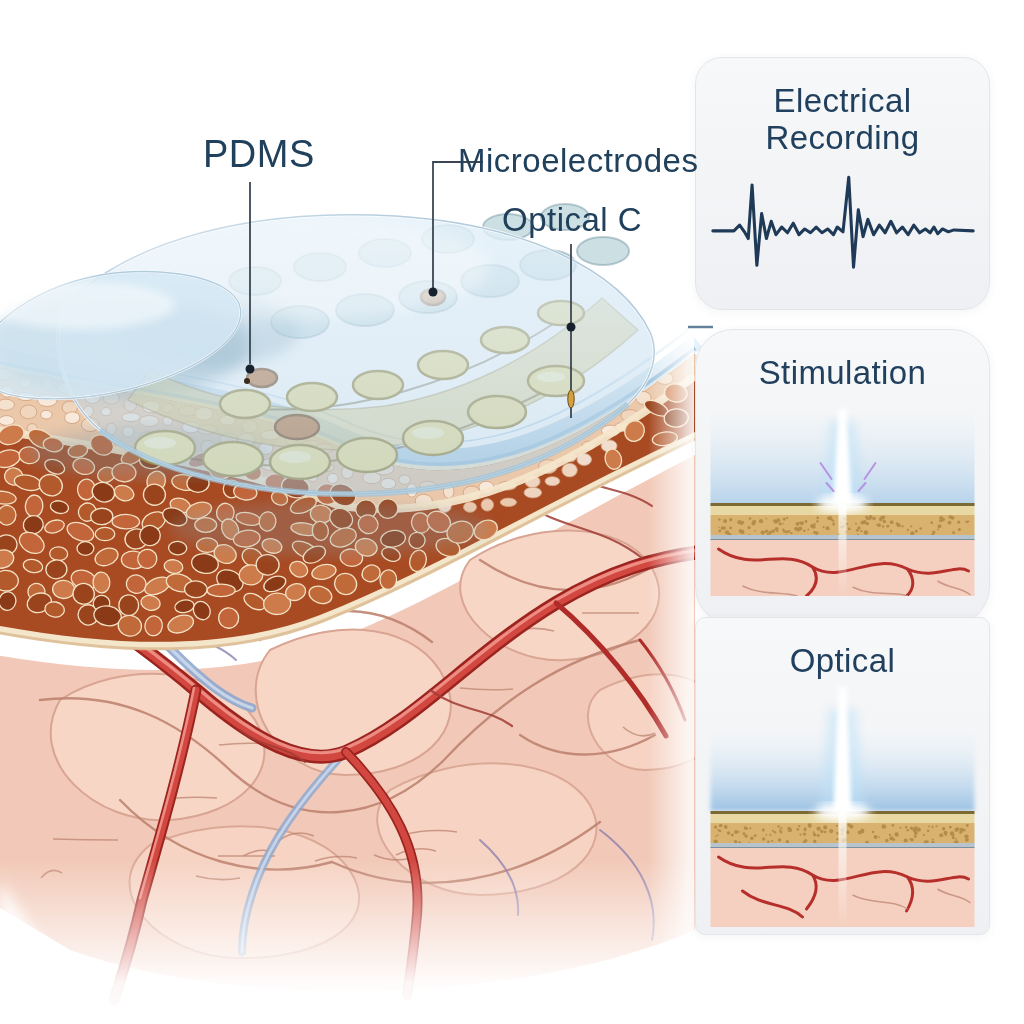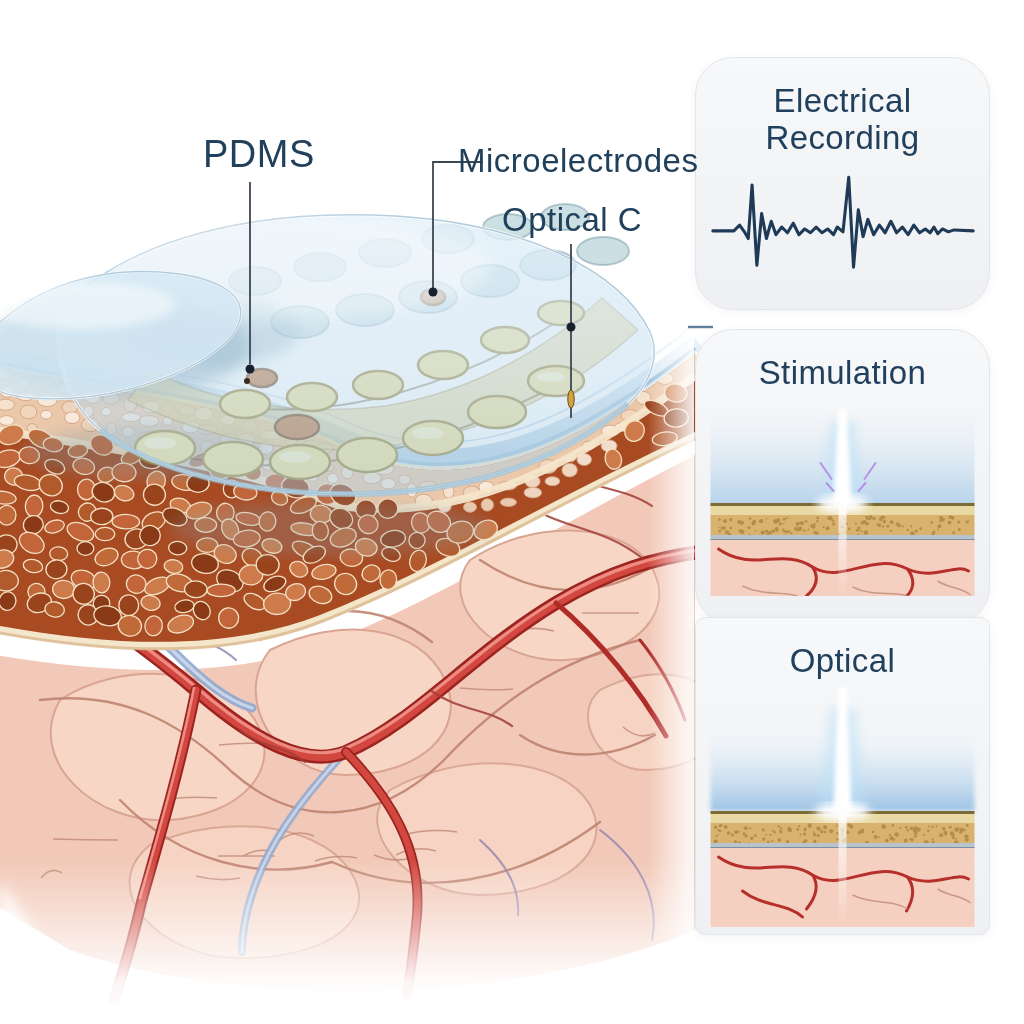--- a/index.html
+++ b/index.html
@@ -17,21 +17,21 @@
   #label-micro{left:458px;top:142px;font-size:33px;}
   #label-parylene{left:502px;top:201px;font-size:33px;}
   .cards{position:absolute;left:695px;top:0;width:295px;height:1024px;z-index:2;}
   .card{
     position:absolute;left:0;width:295px;box-sizing:border-box;
     background:linear-gradient(180deg,#f7f8f9 0%,#eef0f3 100%);
     border:1px solid #e3e6e9;border-radius:38px;
     box-shadow:0 2px 10px rgba(60,70,80,.06);
     overflow:hidden;
   }
-  #card-recording{top:57px;height:253px;}
+  #card-recording{top:57px;height:253px;border-radius:27px;}
   #card-stimulation{top:329px;height:296px;}
   #card-optical{top:617px;height:318px;border-radius:10px;}
   .card h2{
     margin:24px 12px 0 12px;text-align:center;
     font-size:33px;line-height:1.13;font-weight:500;color:#21405e;
     letter-spacing:.4px;
   }
   .card-art{display:block;margin:0 auto;}
   #card-recording .card-art{margin-top:12px;}
 </style>

